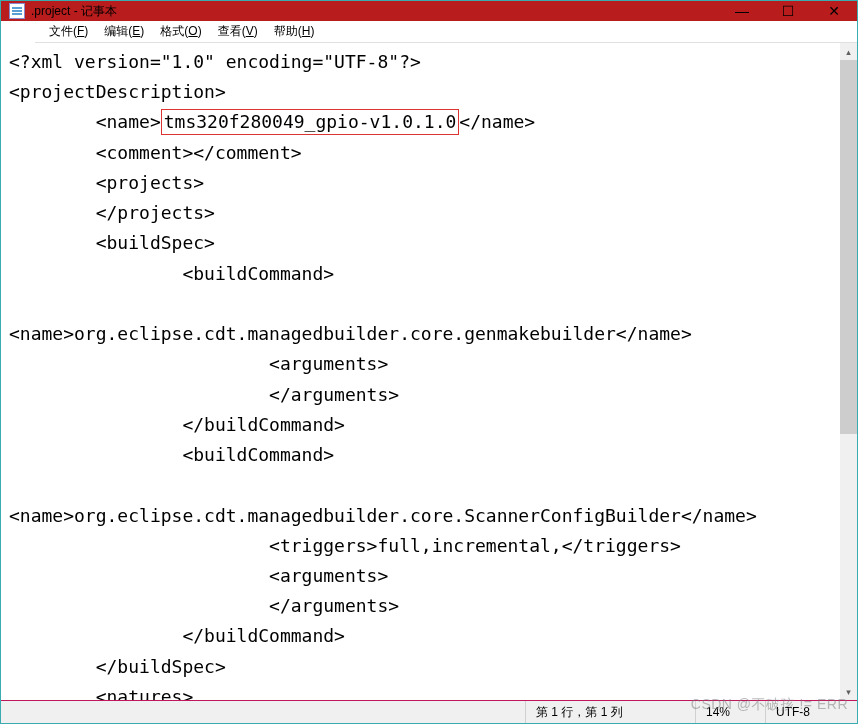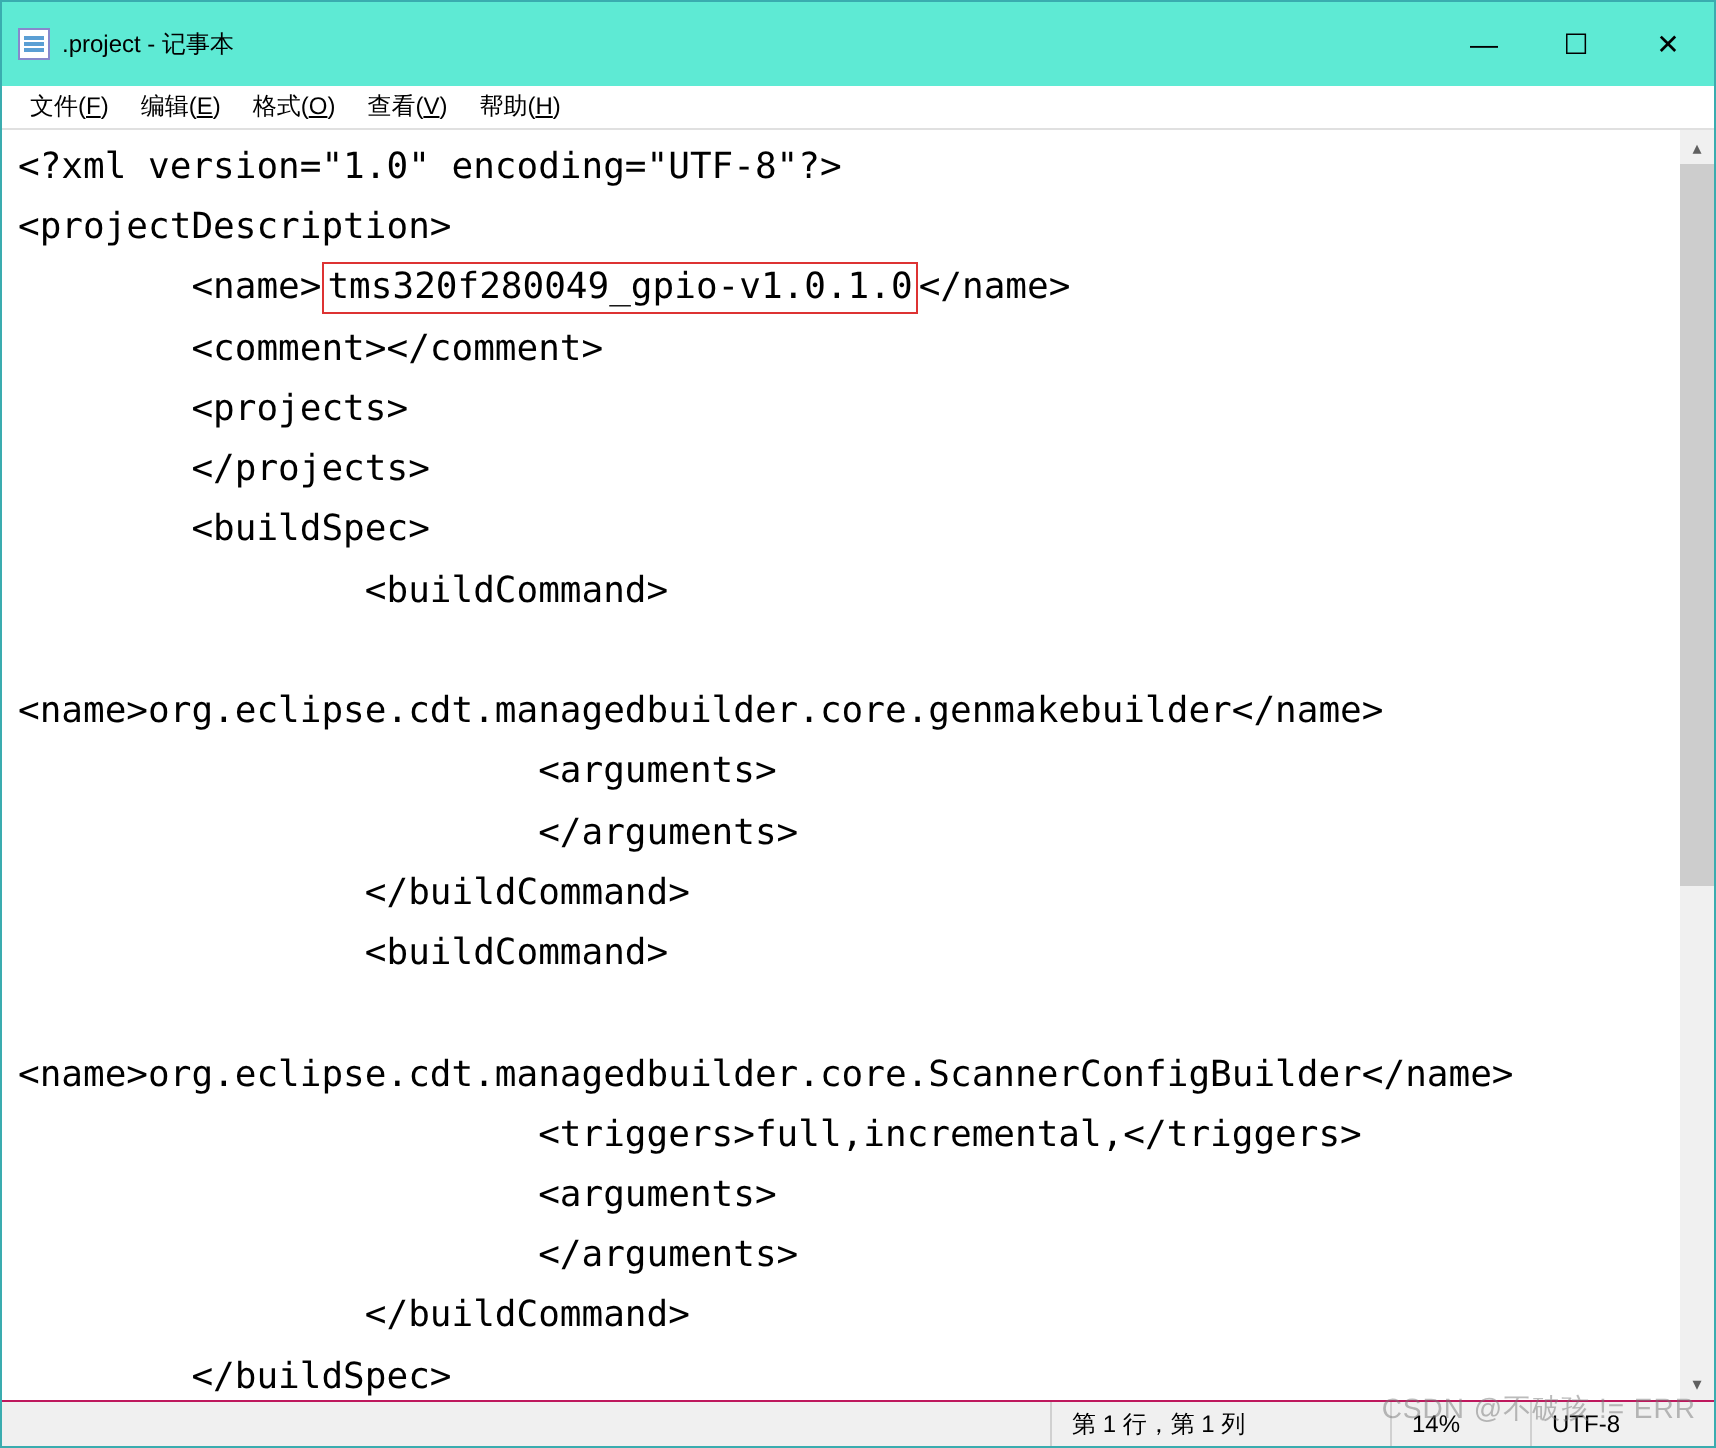--- a/index.html
+++ b/index.html
@@ -1,24 +1,24 @@
 <!DOCTYPE html>
 <html><head>
 <meta charset="utf-8">
 <style>
 * { margin: 0; padding: 0; box-sizing: border-box; }
 body { font-family: "Microsoft YaHei", "Segoe UI", sans-serif; font-size: 12px; background: #fff; width: 858px; height: 724px; overflow: hidden; position: relative; }
 .window { width: 100%; height: 100%; border: 1px solid #3aacaf; display: flex; flex-direction: column; }
-.titlebar { background: #5eead4; height: 42px; display: flex; align-items: center; padding: 0 0 0 8px; color: #000; }
+.titlebar { background: #b91c1c; height: 20px; display: flex; align-items: center; padding: 0 0 0 8px; color: #000; }
 .titlebar-icon { width: 16px; height: 16px; background: #fff; border: 1px solid #88c; margin-right: 6px; position: relative; }
 .titlebar-icon::after { content: ""; position: absolute; top: 3px; left: 2px; right: 2px; height: 2px; background: #5a9fd4; box-shadow: 0 3px 0 #5a9fd4, 0 6px 0 #5a9fd4; }
 .titlebar-text { flex: 1; font-size: 12px; }
 .titlebar-buttons { display: flex; height: 100%; }
 .titlebar-btn { width: 46px; height: 100%; display: flex; align-items: center; justify-content: center; font-size: 14px; cursor: pointer; }
-.menubar { background: #fff; height: 22px; display: flex; align-items: center; padding: 0 6px; border-bottom: 1px solid #e0e0e0; font-size: 12px; }
+.menubar { background: #fff; height: 22px; display: flex; align-items: center; padding: 0 6px; border-bottom: 1px solid #e0e0e0; font-size: 12px; margin-left: 34px; }
 .menu-item { padding: 2px 8px; cursor: pointer; }
 .menu-item u { text-decoration: underline; }
 .content-area { flex: 1; position: relative; overflow: hidden; }
 .editor { position: absolute; top: 0; left: 0; right: 17px; bottom: 0; padding: 4px 8px; font-family: "Microsoft YaHei", Consolas, monospace; font-size: 18px; line-height: 1.68; color: #000; white-space: pre; overflow: hidden; }
 .highlight { border: 1.5px solid #d33; padding: 0 2px; display: inline-block; line-height: 1.3; text-align: right; }
 .scrollbar { position: absolute; top: 0; right: 0; width: 17px; height: 100%; background: #f0f0f0; }
 .scrollbar-btn { width: 17px; height: 17px; background: #f0f0f0; display: flex; align-items: center; justify-content: center; font-size: 9px; color: #606060; cursor: pointer; }
 .scrollbar-track { position: absolute; top: 17px; bottom: 17px; width: 100%; }
 .scrollbar-thumb { position: absolute; top: 0; width: 100%; height: 60%; background: #cdcdcd; cursor: pointer; }
 .scrollbar-btn.bottom { position: absolute; bottom: 0; }

